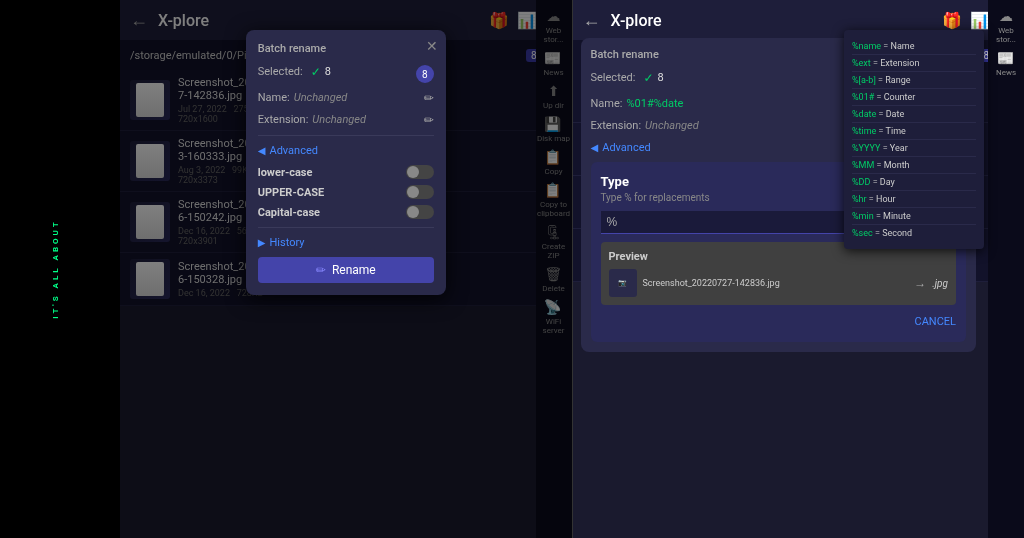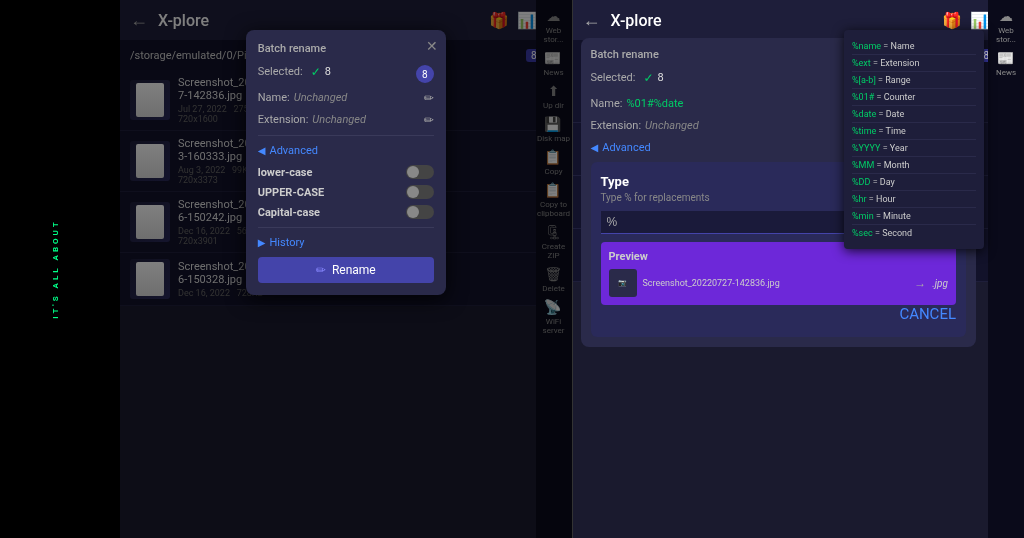--- a/index.html
+++ b/index.html
@@ -390,24 +390,24 @@
       border: none;
       border-bottom: 1px solid #4444aa;
       color: #aaa;
       font-size: 12px;
       padding: 4px 6px;
       width: 100%;
       margin-bottom: 8px;
     }
 
     .name-tooltip-preview {
-      background: #6d28d9;
+      background: #404040;
       border-radius: 4px;
       padding: 8px;
-      margin-bottom: 0;
+      margin-bottom: 10px;
     }
 
     .preview-label {
       color: #ccc;
       font-size: 11px;
       font-weight: bold;
       margin-bottom: 6px;
     }
 
     .preview-item {
@@ -439,21 +439,21 @@
       font-style: italic;
     }
 
     .preview-filename {
       color: #ccc;
       font-size: 9px;
     }
 
     .cancel-btn {
       color: #4488ff;
-      font-size: 15px;
+      font-size: 11px;
       text-align: right;
       cursor: pointer;
       margin-bottom: 4px;
     }
 
     
     .hints-panel {
       position: absolute;
       right: 40px;
       top: 30px;

